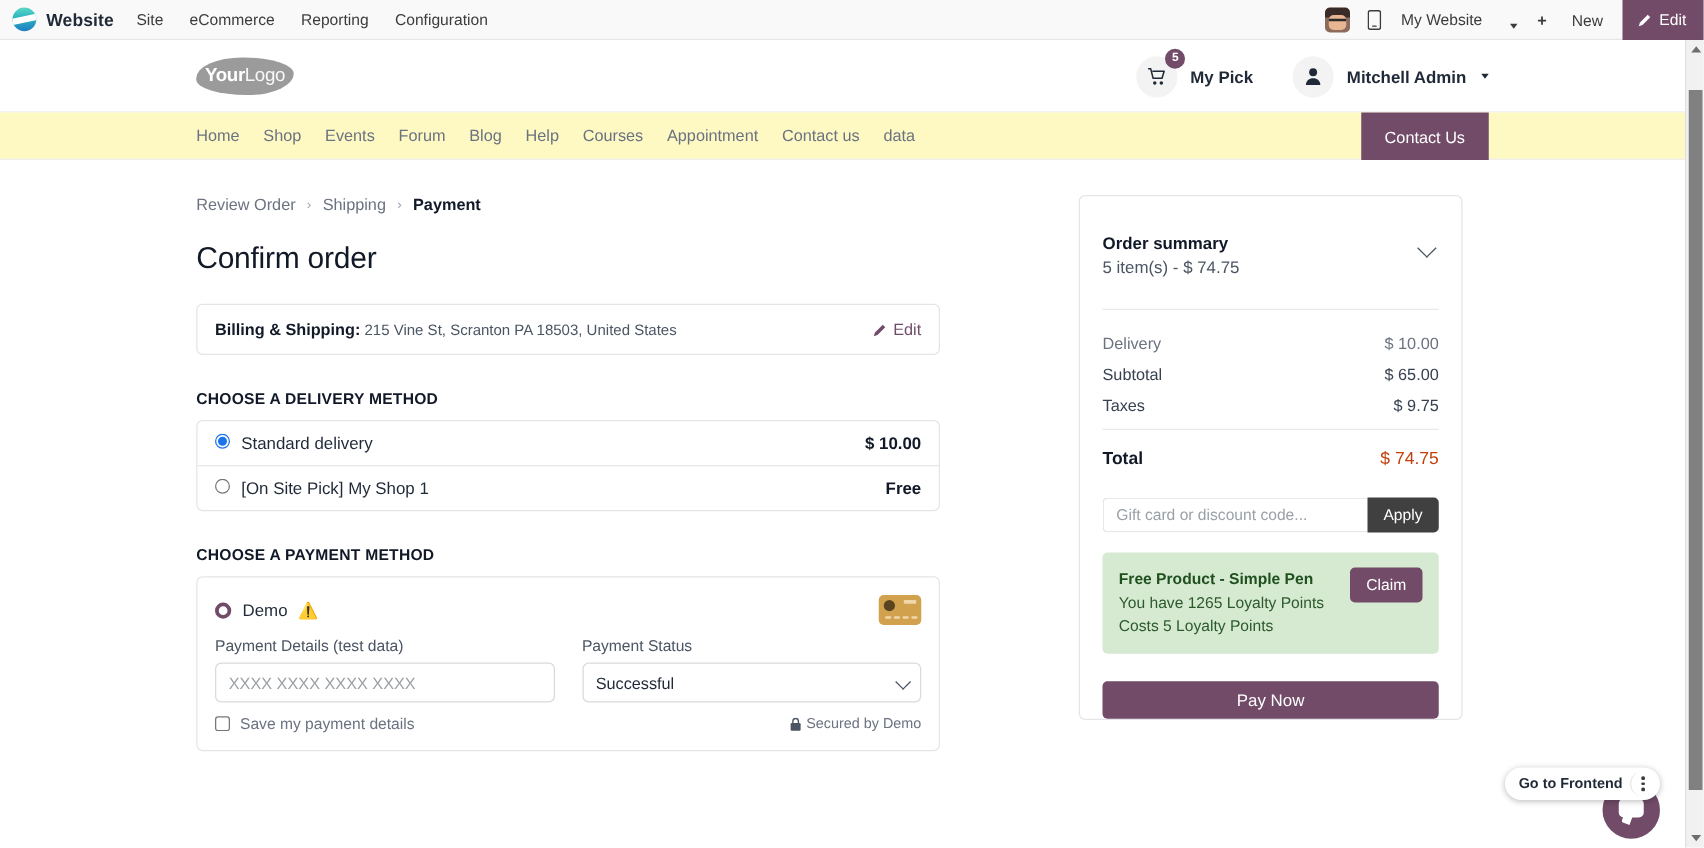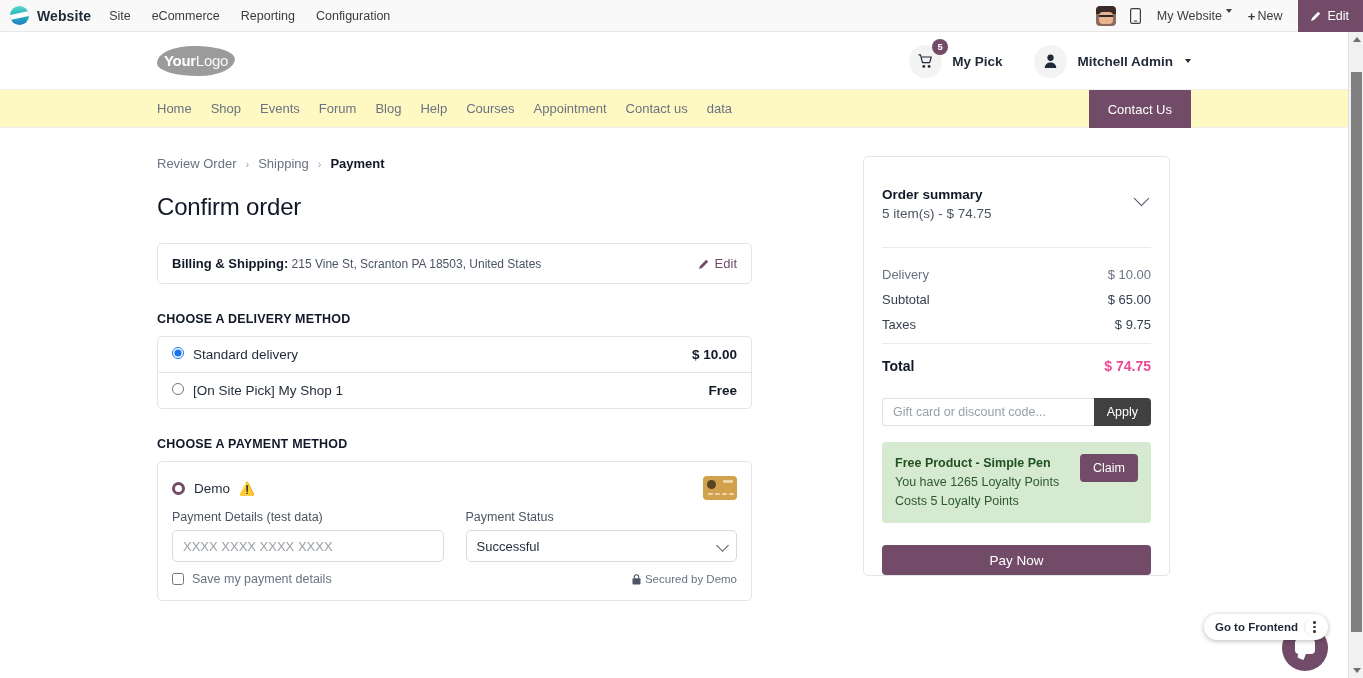--- a/index.html
+++ b/index.html
@@ -47,21 +47,21 @@
   .avatar-sm {
     width: 20px; height: 20px; border-radius: 4px; overflow: hidden;
     background: #8c6b5d; margin-right: 14px; position: relative;
   }
   .avatar-sm .hair { position:absolute; left:0; top:0; width:20px; height:8px; background:#3b2b28; border-radius:4px 4px 0 0;}
   .avatar-sm .face { position:absolute; left:3px; top:6px; width:14px; height:12px; background:#e8b593; border-radius:4px;}
   .avatar-sm .glass { position:absolute; left:3px; top:9px; width:14px; height:4px; border-top:2px solid #2b2b2b;}
   .mobile-icon { margin-right: 16px; display:flex; align-items:center; color:#3c3c3c; }
   .sysbar-link {
     font-size: 12.5px; color: #3c3c3c; margin-right: 16px; cursor: pointer;
-    display:flex; align-items:flex-start; gap:2px; white-space: nowrap;
+    display:flex; align-items:flex-end; gap:20px; white-space: nowrap;
   }
   .edit-btn {
     background: #714b67; color: #ffffff; font-size: 12.5px;
     height: 32px; display: flex; align-items: center; gap: 5px;
     padding: 0 14px 0 12px; cursor: pointer;
   }
   .caret-d {
     display:inline-block; width:0;height:0;
     border-left:3.5px solid transparent;border-right:3.5px solid transparent;
     border-top:4px solid currentColor; margin-left:2px;
@@ -247,21 +247,21 @@
   }
   .hr { height:1px; background:#e8eaec; }
   .totals { padding: 14px 0 6px 0; }
   .trow {
     display:flex; justify-content:space-between; align-items:center;
     font-size: 13px; color:#6b7280; padding: 5px 0;
   }
   .trow .v { color:#6b7280; }
   .trow.dark .v, .trow.dark .k { color:#374151; }
   .trow.total { font-size: 14px; color:#111827; font-weight:700; padding: 14px 0 12px 0;}
-  .trow.total .v { color:#ec4899; font-weight:700;text-align:right; }
+  .trow.total .v { color:#c2410c; font-weight:400;text-align:right; }
 
   .promo-row { display:flex; margin: 12px 0 0 0; }
   .promo-input {
     flex:1; height: 28px; border:1px solid #dfe1e4; border-right:none;
     border-radius: 4px 0 0 4px; padding: 0 10px; font-size: 12.5px;
     color:#1f2937; font-family:"Liberation Sans",sans-serif; background:#fff;
   }
   .promo-input::placeholder { color:#9aa0a6; }
   .promo-apply {
     height:28px; background:#404040; color:#fff; border:none;

